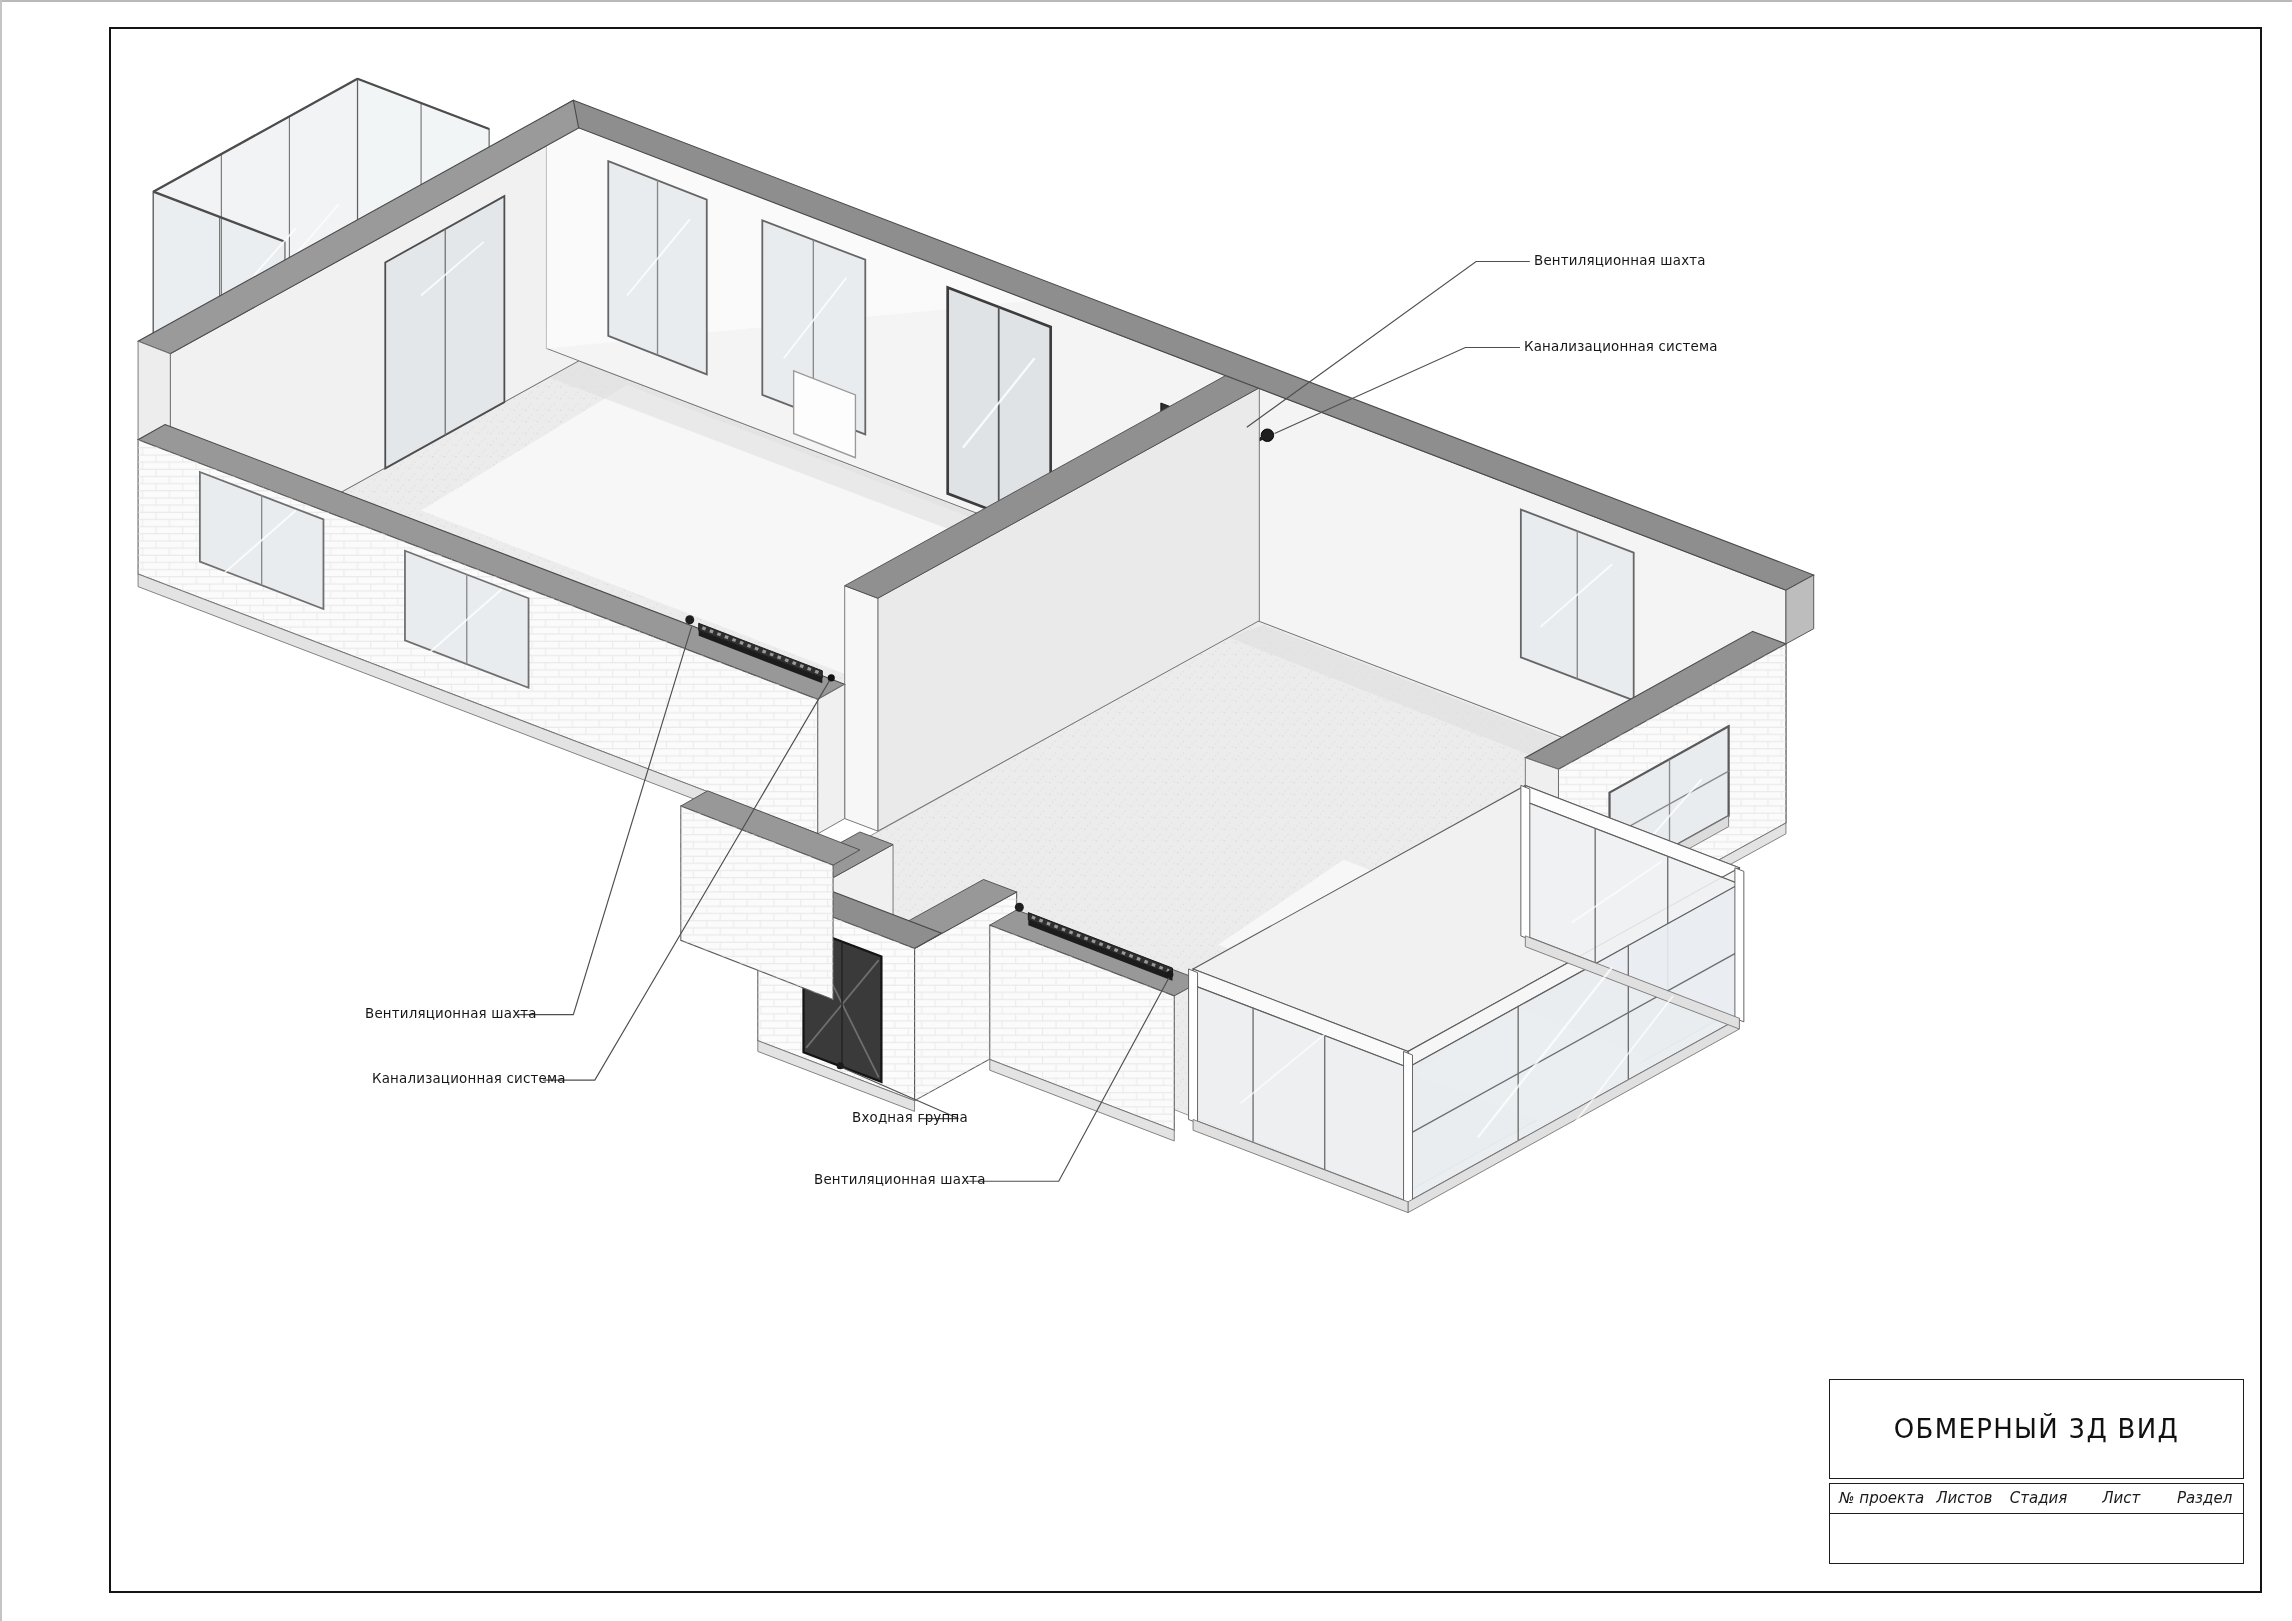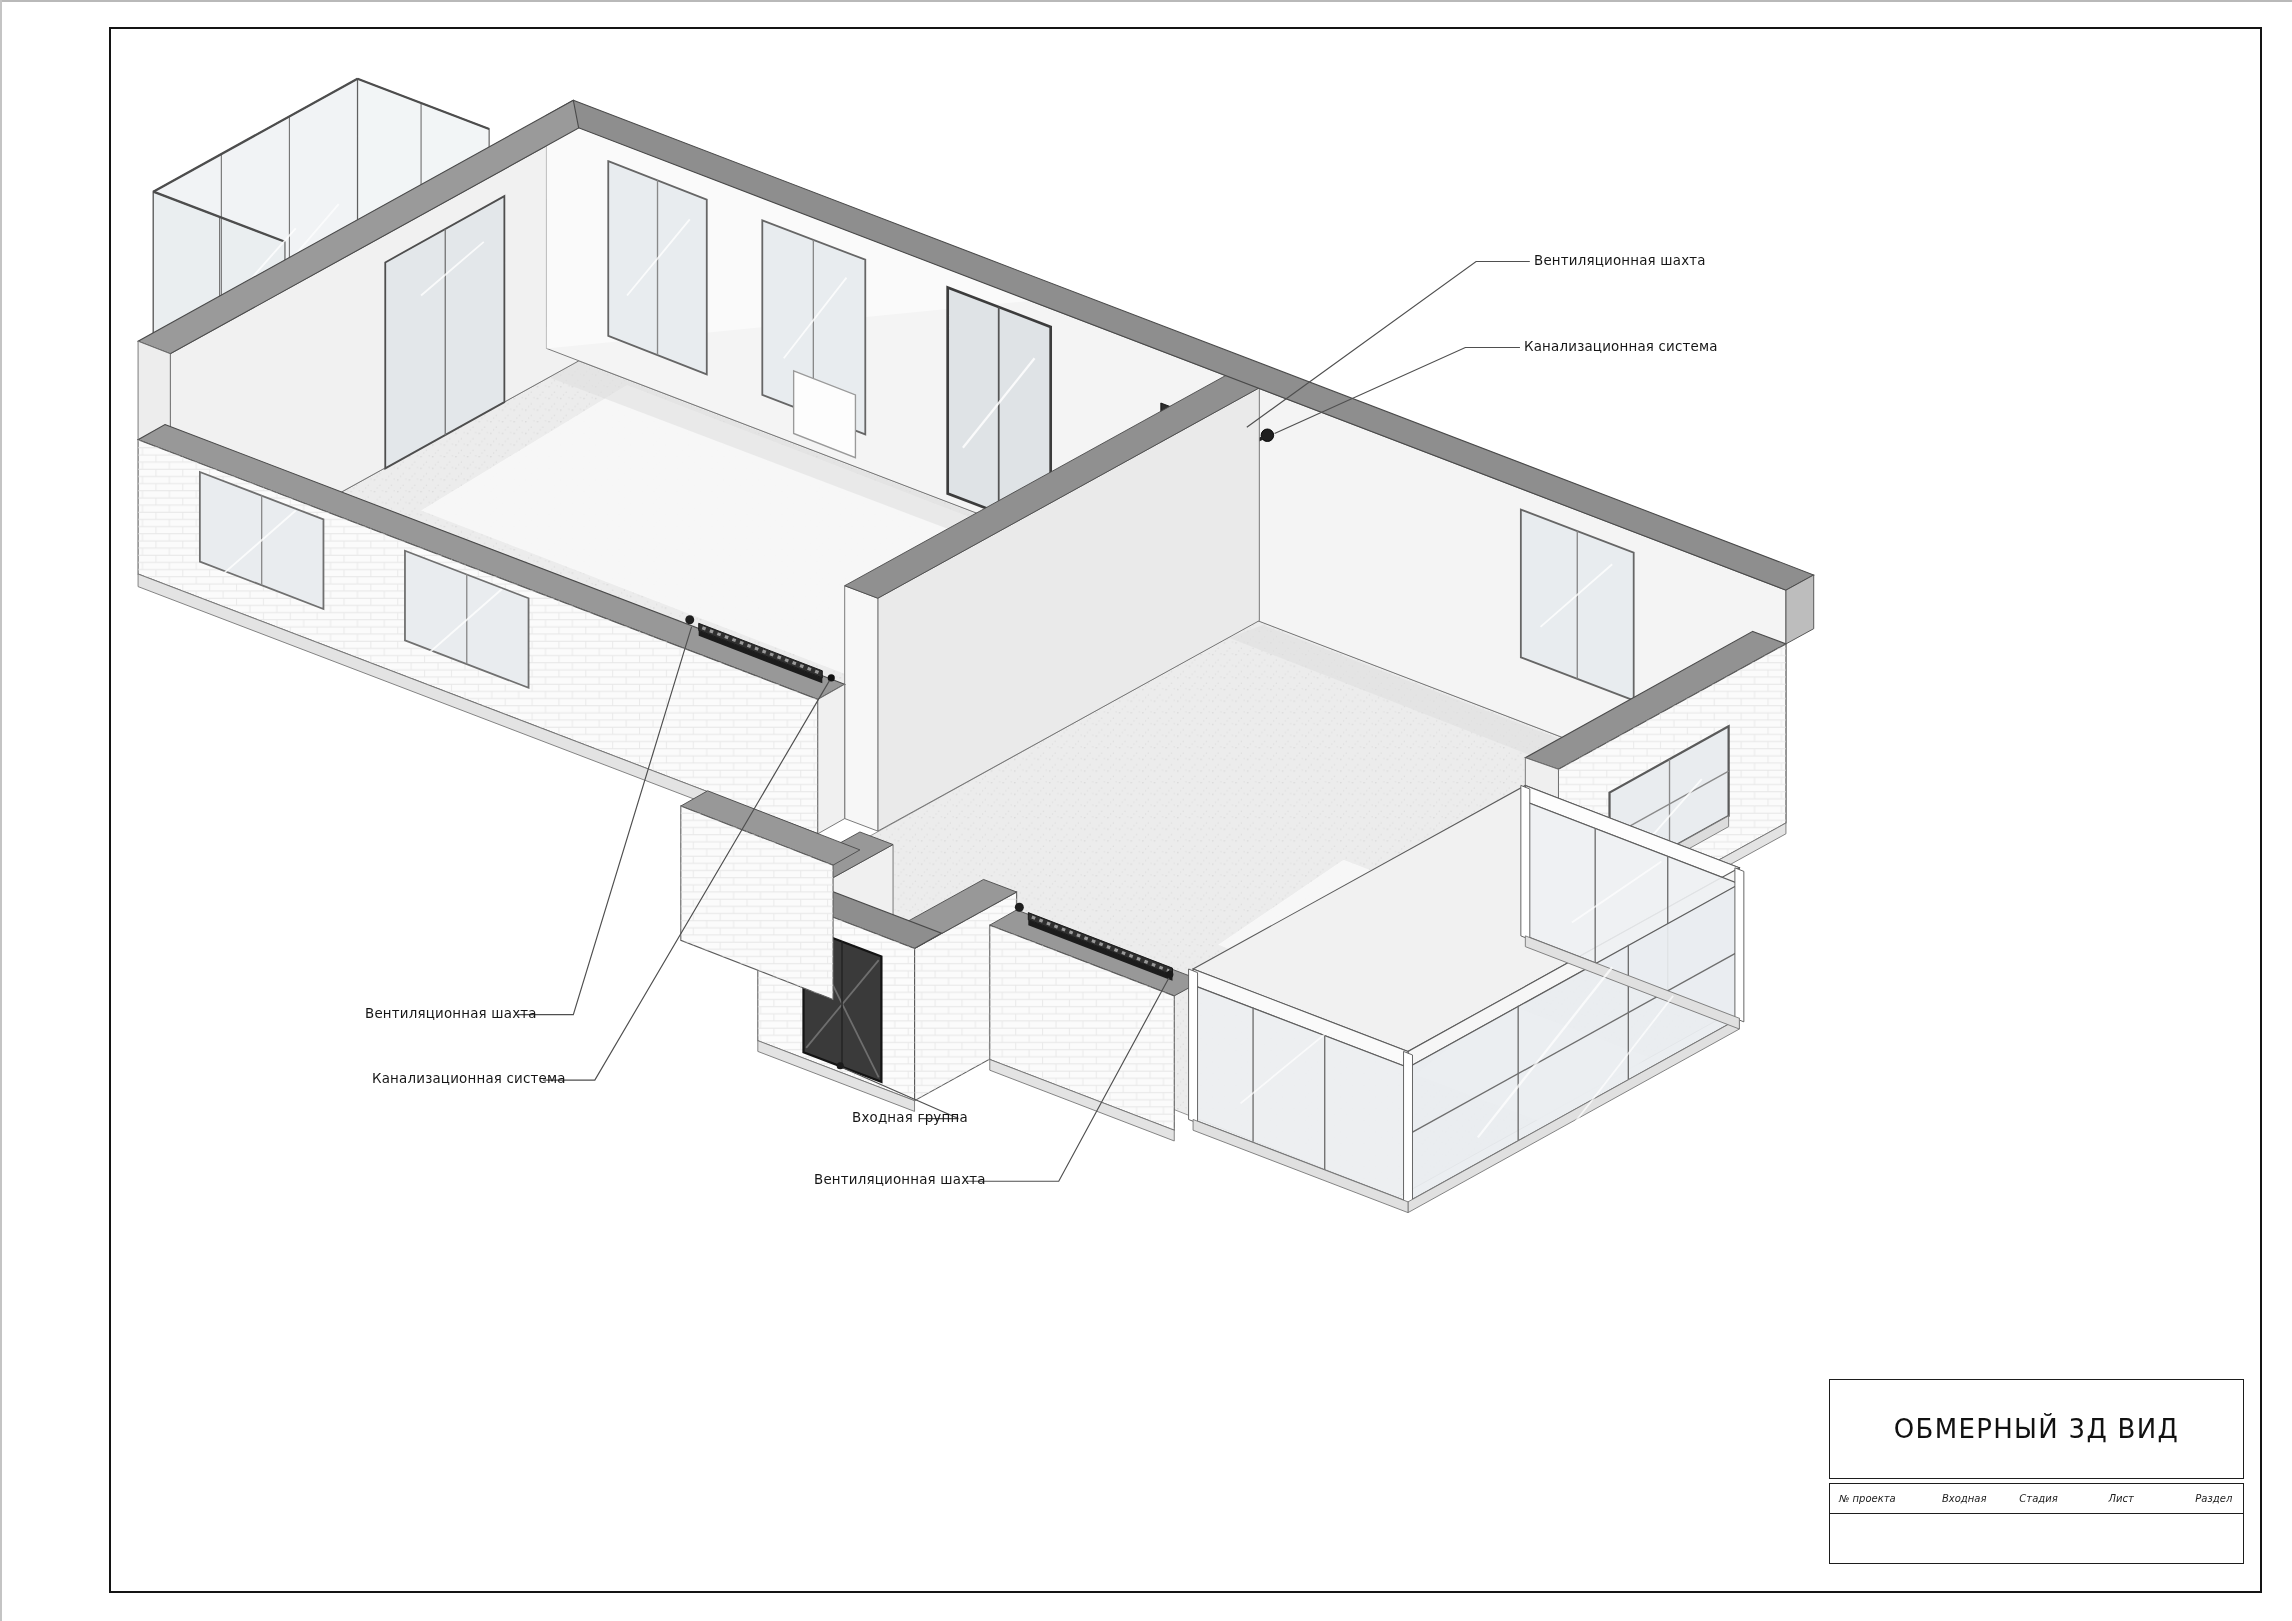--- a/index.html
+++ b/index.html
@@ -24,21 +24,21 @@
   .title-box {
     position: absolute; left: 1829px; top: 1379px; width: 415px; height: 100px;
     border: 1.8px solid #1d1d1d; display: flex; align-items: center; justify-content: center;
     font-size: 26px; letter-spacing: 1.3px; color: #111;
   }
   .info-table {
     position: absolute; left: 1829px; top: 1483px; width: 415px; height: 81px;
     border: 1.8px solid #1d1d1d; display: flex; flex-direction: column; background: #fff;
   }
   .info-row { display: flex; width: 100%; }
-  .info-row.header { height: 29.6px; border-bottom: 1.8px solid #1d1d1d; font-size: 10px; font-style: italic; align-items: center; }
+  .info-row.header { height: 29.6px; border-bottom: 1.8px solid #1d1d1d; font-size: 15px; font-style: italic; align-items: center; }
   .info-row.values { flex: 1; font-size: 24px; align-items: center; }
   .info-cell { overflow: hidden; }
   .c0 { width: 24%; text-align: left; padding-left: 9px; }
   .c1 { width: 17%; text-align: center; }
   .c2 { width: 19%; text-align: center; }
   .c3 { width: 21%; text-align: center; }
   .c4 { width: 19%; text-align: right; padding-right: 10.7px; }
 </style>
 </head>
 <body>
@@ -302,19 +302,19 @@
   <span>Вентиляционная шахта</span>
 </div>
 
 <div class="title-box">
   <span>ОБМЕРНЫЙ 3Д ВИД</span>
 </div>
 
 <div class="info-table">
   <div class="info-row header">
     <div class="info-cell c0">№ проекта</div>
-    <div class="info-cell c1">Входная</div>
+    <div class="info-cell c1">Листов</div>
     <div class="info-cell c2">Стадия</div>
     <div class="info-cell c3">Лист</div>
     <div class="info-cell c4">Раздел</div>
   </div>
 </div>
 
 
 </body></html>

